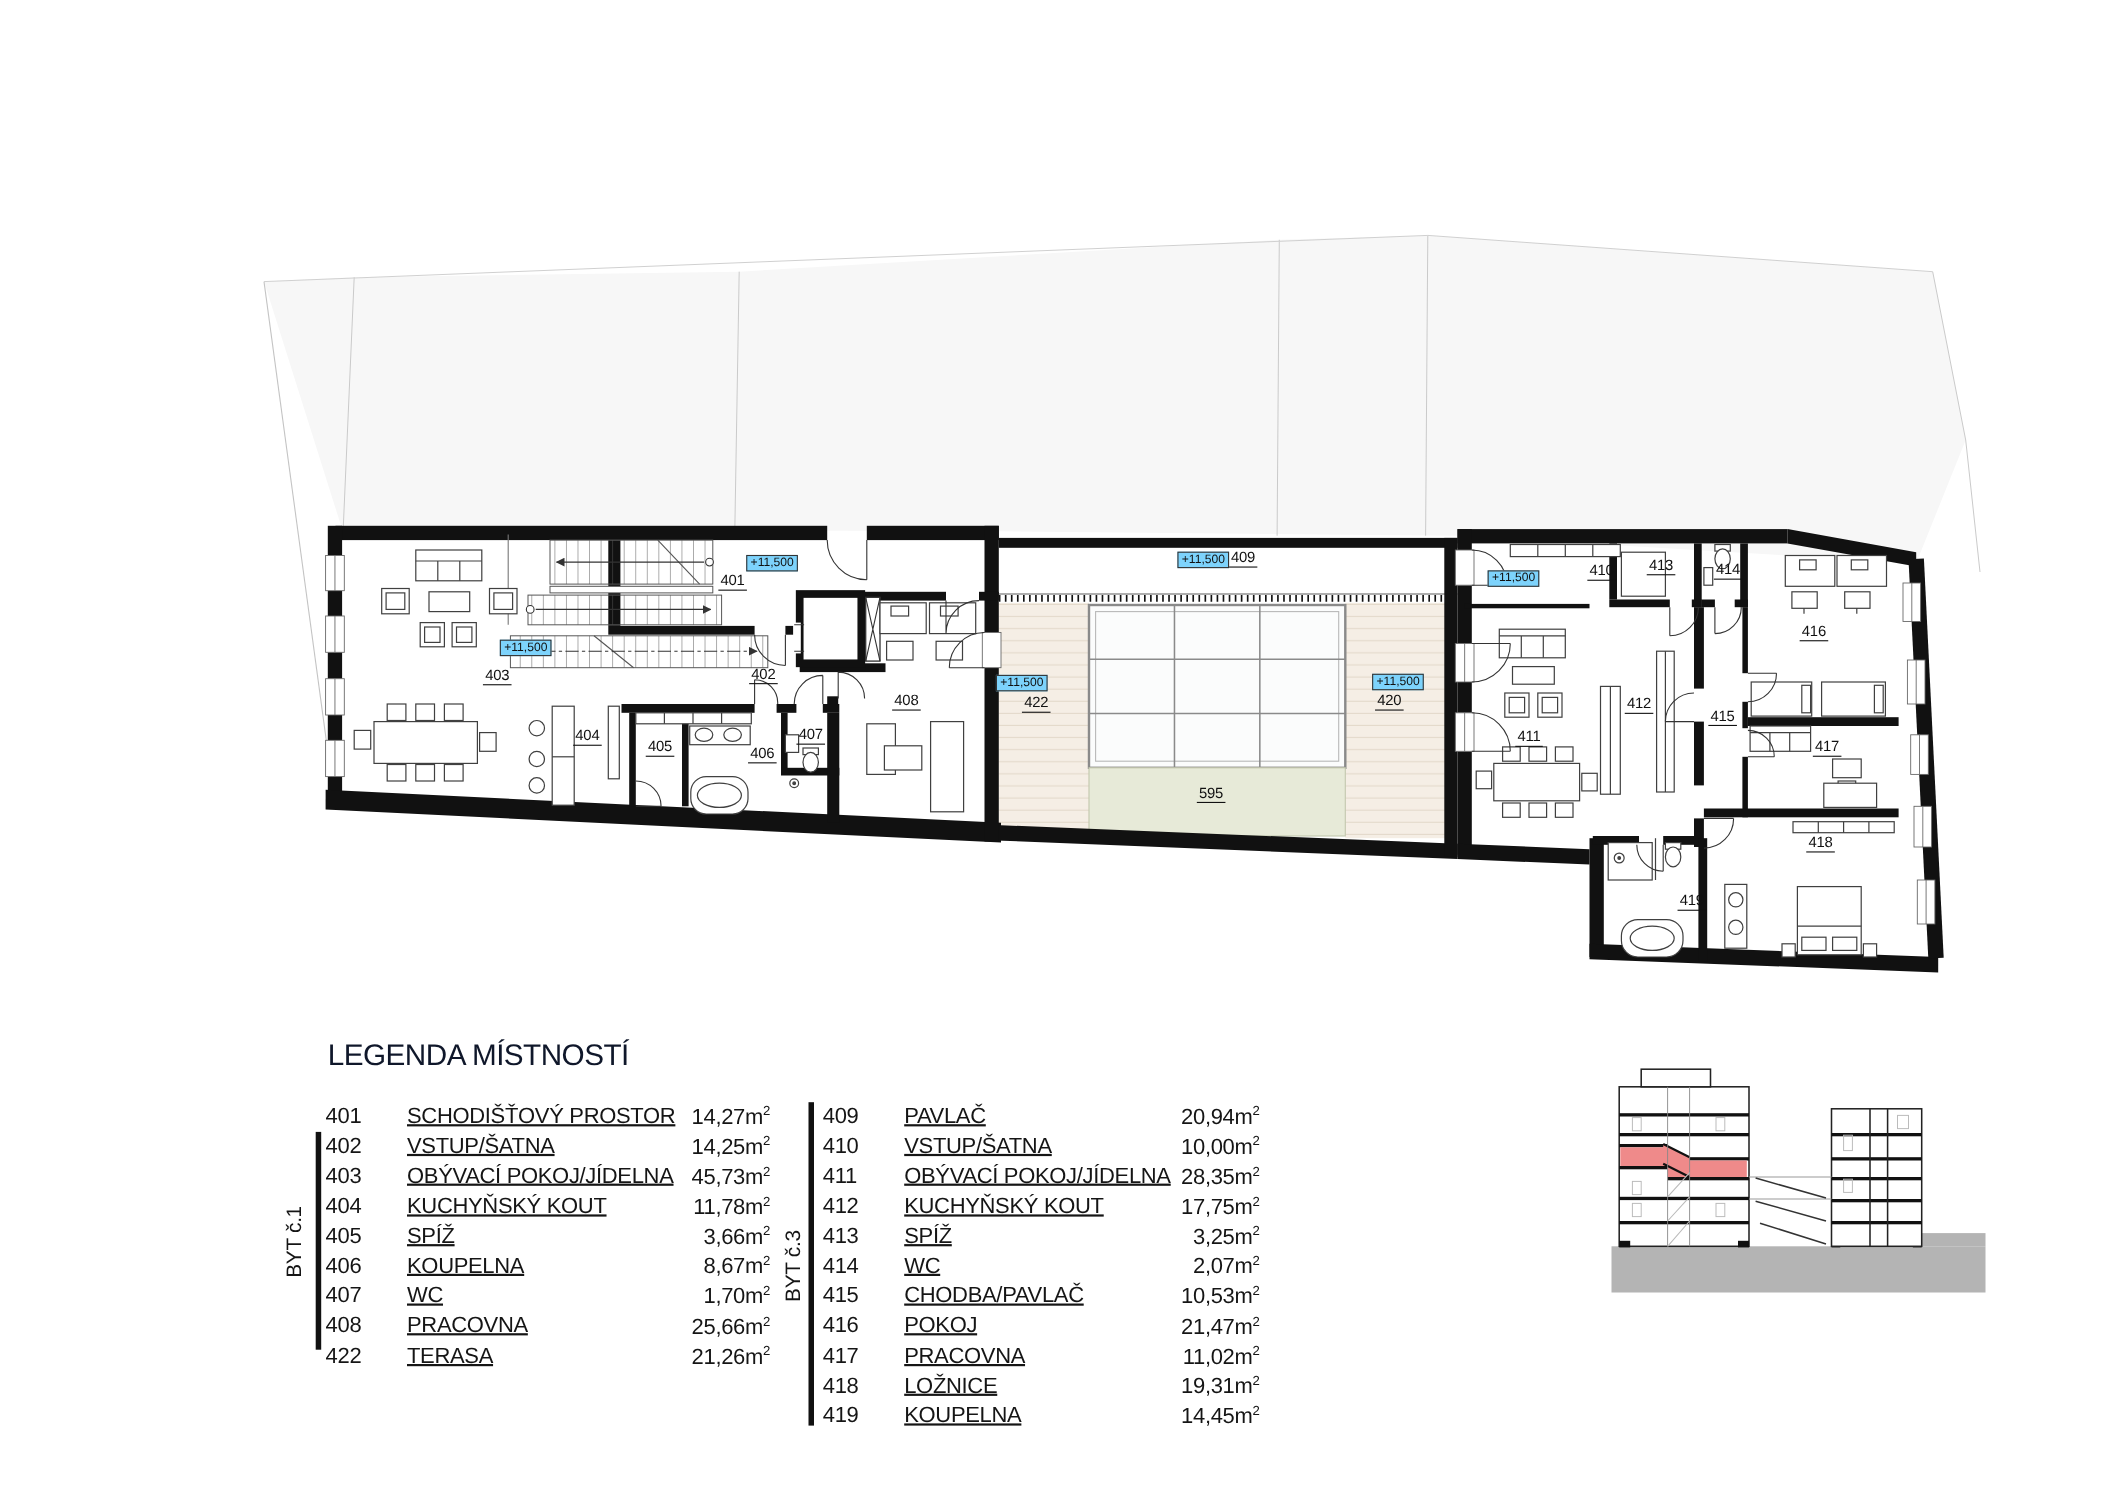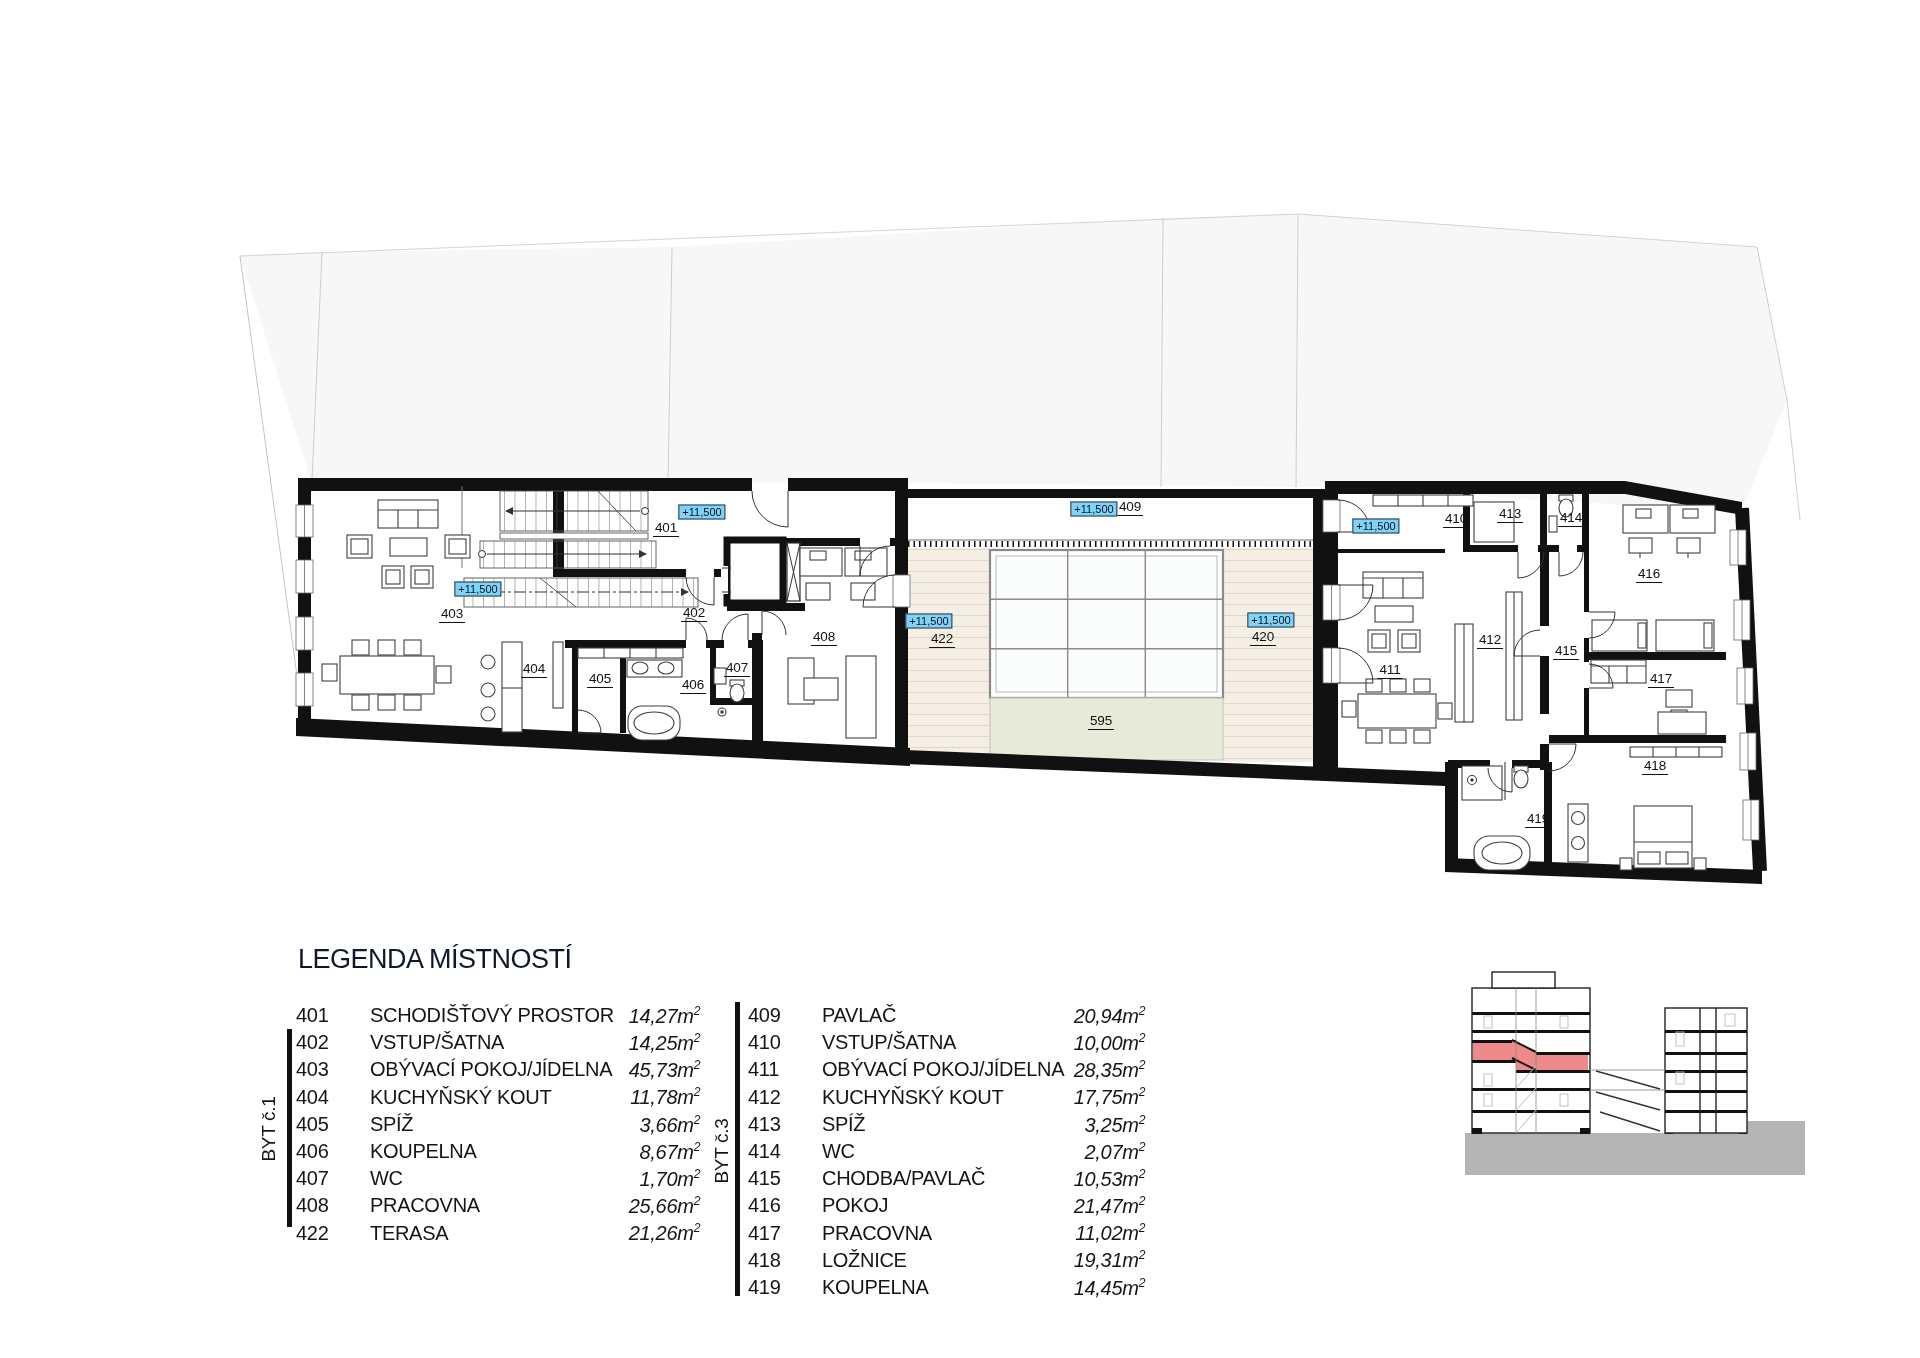--- a/index.html
+++ b/index.html
@@ -9,22 +9,22 @@
   
   .plabel{position:absolute;transform:translate(-50%,-50%);font-size:13.5px;letter-spacing:-0.2px;
           color:#111;border-bottom:1.4px solid #111;padding:0 2px 1px 2px;line-height:14px;background:transparent;}
   .ebox{position:absolute;transform:translate(-50%,-50%);font-size:11px;line-height:13px;border:1px solid #333;
         background:#7dd3fc;padding:0 3px;color:#111;white-space:nowrap;}
   
   .legend-title{position:absolute;left:298px;top:944px;font-size:27px;letter-spacing:-0.5px;color:#0f172a;}
   .lgroup{position:absolute;}
   .lrow{display:flex;align-items:center;height:27.2px;font-size:20px;letter-spacing:-0.3px;color:#151515;}
   .lnum{width:74px;flex:none;}
-  .lname{flex:1;}
-  .larea{flex:none;text-align:right;white-space:nowrap;font-style:italic;}
+  .lname{flex:1;text-decoration:underline;}
+  .larea{flex:none;text-align:right;white-space:nowrap;}
   .larea sup{font-size:12px;}
   .vbar{position:absolute;width:4.5px;background:#111;}
   .vlabel{position:absolute;width:120px;text-align:center;font-size:19px;letter-spacing:-0.3px;color:#151515;
           transform:rotate(-90deg);line-height:20px;}
 </style>
 </head>
 <body>
 
 <div id="canvas">
 

